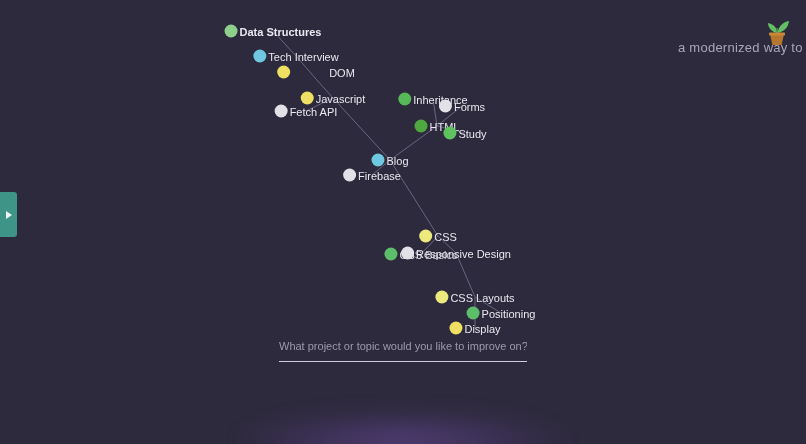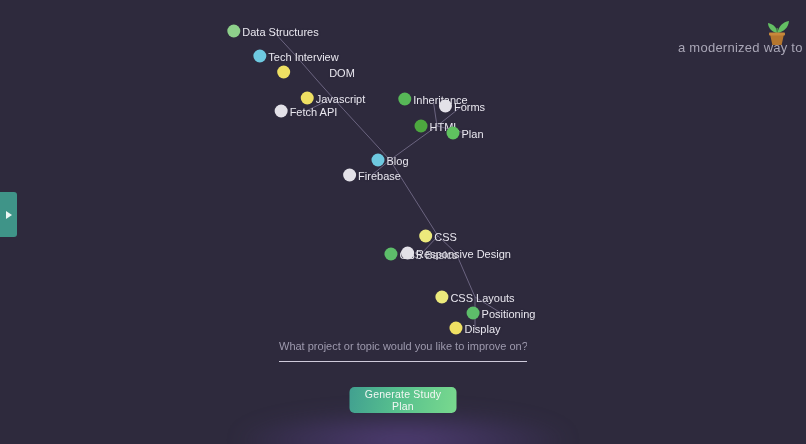--- a/index.html
+++ b/index.html
@@ -205,21 +205,21 @@
       <line x1="437" y1="126" x2="390" y2="160" stroke="#6b6480" stroke-width="1"></line>
       <line x1="390" y1="160" x2="372" y2="175" stroke="#6b6480" stroke-width="1"></line>
       <line x1="390" y1="160" x2="438" y2="236" stroke="#6b6480" stroke-width="1"></line>
       <line x1="438" y1="236" x2="421" y2="254" stroke="#6b6480" stroke-width="1"></line>
       <line x1="438" y1="236" x2="456" y2="253" stroke="#6b6480" stroke-width="1"></line>
       <line x1="456" y1="253" x2="475" y2="297" stroke="#6b6480" stroke-width="1"></line>
       <line x1="475" y1="297" x2="501" y2="313" stroke="#6b6480" stroke-width="1"></line>
       <line x1="475" y1="297" x2="475" y2="328" stroke="#6b6480" stroke-width="1"></line>
     </svg>
   <div id="graph-nodes">
-      <div class="node" style="left: 273px; top: 31px;">
+      <div class="node" style="left: 273px; top: 31px; font-weight: bold;">
         <span class="dot" style="background: rgb(142, 208, 139);"></span>
         <span class="label">Data Structures</span>
       </div>
       <div class="node" style="left: 296px; top: 56px;">
         <span class="dot" style="background: rgb(110, 201, 224);"></span>
         <span class="label">Tech Interview</span>
       </div>
       <div class="node" style="left: 316px; top: 72px; gap: 37px;">
         <span class="dot" style="background: rgb(239, 224, 99);"></span>
         <span class="label">DOM</span>
@@ -239,21 +239,21 @@
       <div class="node" style="left: 462px; top: 106px;">
         <span class="dot" style="background: rgb(227, 225, 232);"></span>
         <span class="label">Forms</span>
       </div>
       <div class="node" style="left: 437px; top: 126px;">
         <span class="dot" style="background: rgb(77, 168, 63);"></span>
         <span class="label">HTML</span>
       </div>
       <div class="node" style="left: 465px; top: 133px;">
         <span class="dot" style="background: rgb(95, 194, 95);"></span>
-        <span class="label">Plan</span>
+        <span class="label">Study</span>
       </div>
       <div class="node" style="left: 390px; top: 160px;">
         <span class="dot" style="background: rgb(110, 201, 224);"></span>
         <span class="label">Blog</span>
       </div>
       <div class="node" style="left: 372px; top: 175px;">
         <span class="dot" style="background: rgb(227, 225, 232);"></span>
         <span class="label">Firebase</span>
       </div>
       <div class="node" style="left: 438px; top: 236px;">
@@ -279,15 +279,14 @@
       <div class="node" style="left: 475px; top: 328px; align-items: center;">
         <span class="dot" style="background: rgb(239, 224, 99);"></span>
         <span class="label">Display</span>
       </div>
     </div>
 
   <div id="prompt-wrap">
     <input id="prompt-input" type="text" placeholder="What project or topic would you like to improve on?" style="">
   </div>
 
-  <button id="generate-btn">Generate Study Plan</button>
 
 </div>
 
 </body></html>

